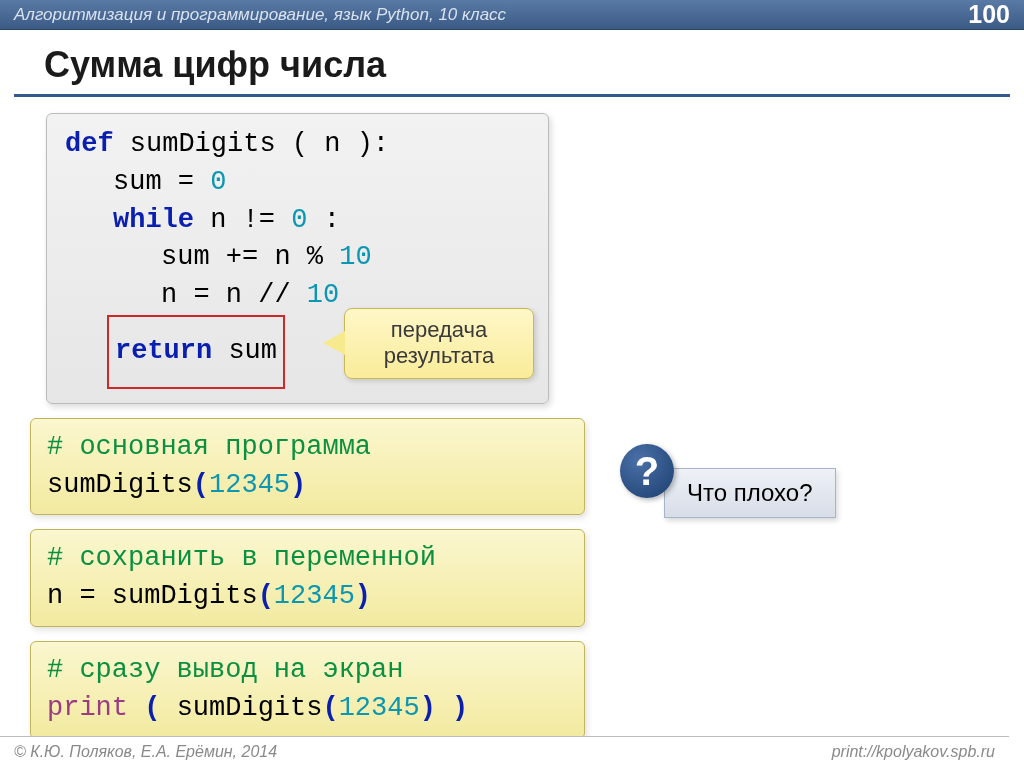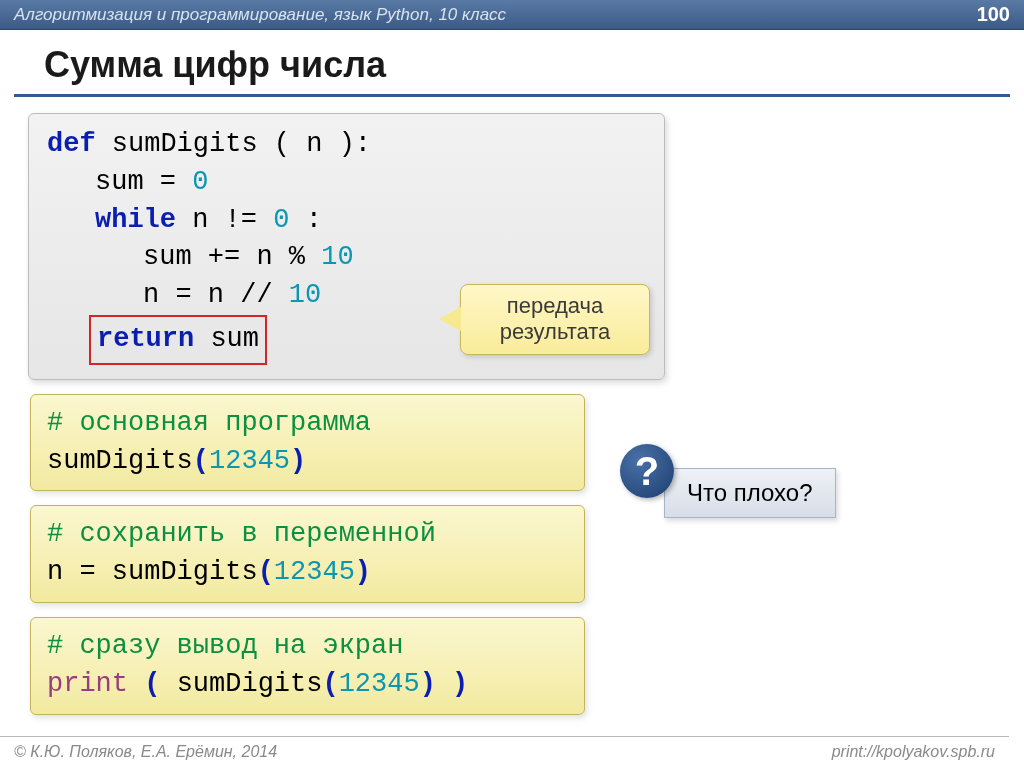--- a/index.html
+++ b/index.html
@@ -17,51 +17,51 @@
     display: flex;
     align-items: center;
     justify-content: space-between;
     padding: 0 14px;
     color: #d8e2ee;
     font-style: italic;
     font-size: 17px;
     border-bottom: 1px solid #2a4568;
     text-align: right;
   }
-  .page-number { font-weight: bold; color: #ffffff; font-size: 20px; font-style: normal;}
+  .page-number { font-weight: bold; color: #ffffff; font-size: 25px; font-style: normal;}
   .title {
     font-size: 36px;
     font-weight: bold;
     color: #1a1a1a;
     padding: 14px 30px 8px 30px;
     border-bottom: 3px solid #34598d;
     margin: 0 14px 16px 14px;
   }
   .code-box {
-    margin: 0 0 14px 28px;
-    width: 637px;
+    margin: 0 0 14px 46px;
+    width: 503px;
     background: linear-gradient(to bottom, #f2f2f2, #e6e6e6);
     border: 1px solid #bcbcbc;
     border-radius: 6px;
     padding: 12px 18px 14px 18px;
     font-family: "Courier New", monospace;
     font-size: 27px;
     line-height: 1.4;
     position: relative;
     box-shadow: 2px 3px 6px rgba(0,0,0,0.15);
   }
   .kw { color: #0a1eb0; font-weight: bold; }
   .fn { color: #000; }
   .num { color: #0b96b2; }
   .comment { color: #0a9040; }
   .print-fn { color: #9c3c80; }
   .return-box {
     display: inline-block;
     border: 2px solid #d02828;
-    padding: 4px 6px;
+    padding: 16px 6px;
     margin-left: -6px;
   }
   .callout {
     position: absolute;
     right: 14px;
     bottom: 24px;
     width: 190px;
     background: linear-gradient(to bottom, #fff7c8, #f9ec9a);
     border: 1px solid #c8b858;
     border-radius: 8px;

